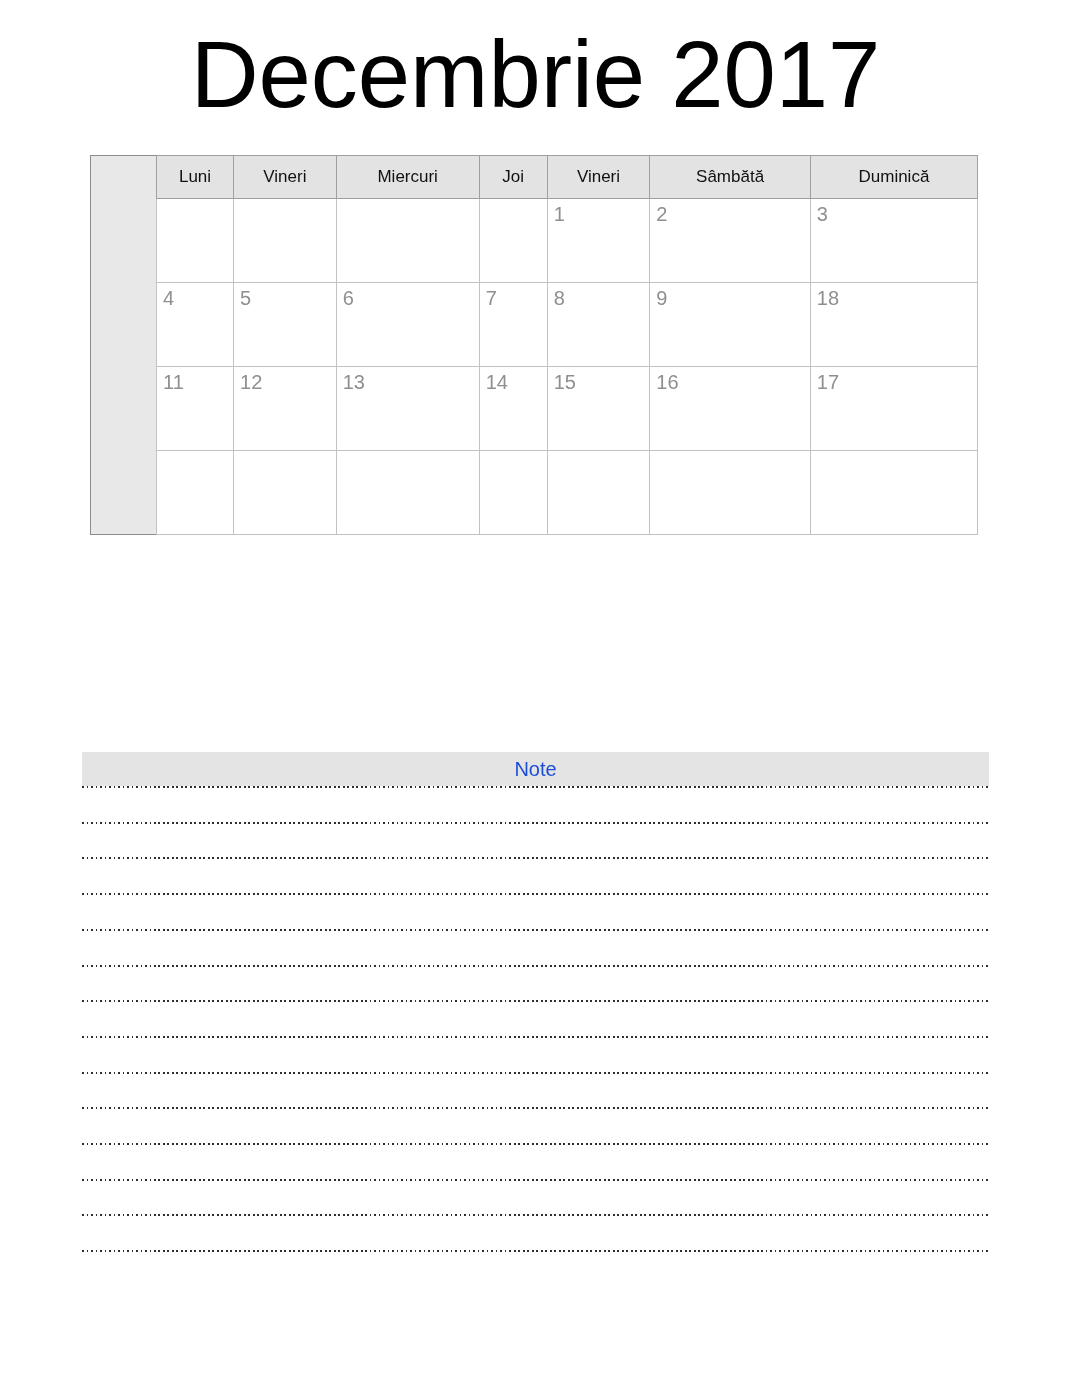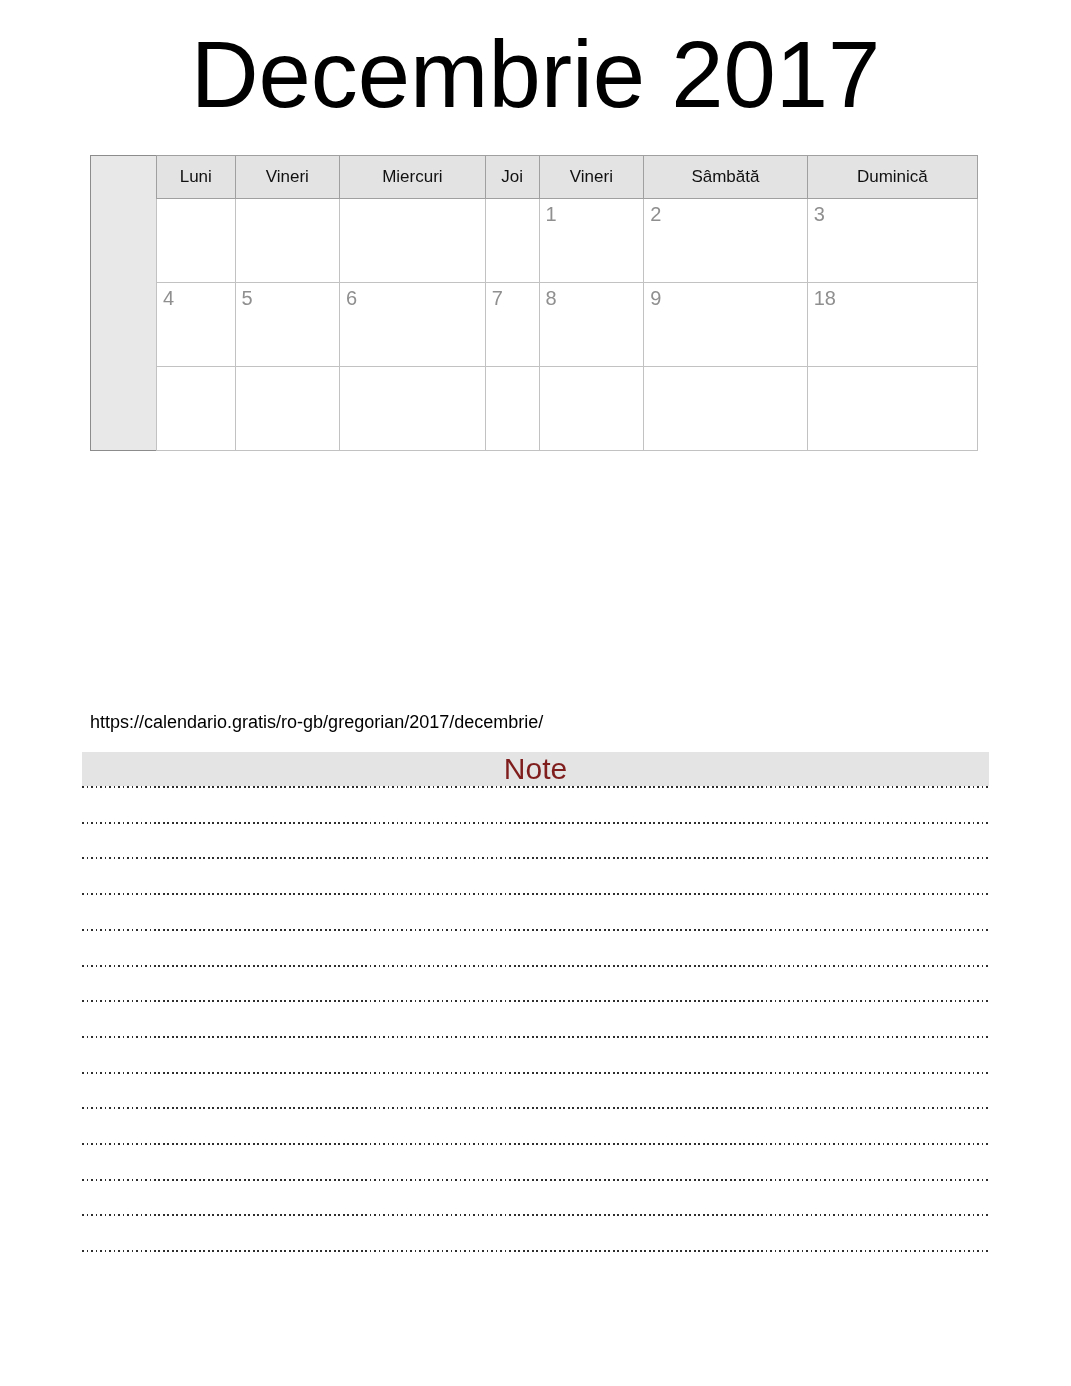--- a/index.html
+++ b/index.html
@@ -89,24 +89,24 @@
   .note-band{
     position:absolute;
     left:82px;
     top:752px;
     width:907px;
     height:34px;
     background:var(--note-band-bg);
     text-align:center;
   }
   .note-heading{
-    font-size:30px;
+    font-size:20px;
     line-height:34px;
     font-weight:400;
-    color:#7f1d1d;
+    color:#1d4ed8;
   }
   .note-line{
     position:absolute;
     left:82px;
     width:907px;
     height:2px;
     background:repeating-linear-gradient(90deg,var(--rule-color) 0 1.5px,transparent 1.5px 4.5px);
   }
 </style>
 </head>
@@ -143,33 +143,41 @@
           <tr>
             <td><span class="daynum">4</span></td>
             <td><span class="daynum">5</span></td>
             <td><span class="daynum">6</span></td>
             <td><span class="daynum">7</span></td>
             <td><span class="daynum">8</span></td>
             <td><span class="daynum">9</span></td>
             <td><span class="daynum">18</span></td>
           </tr>
           <tr>
+            <td><span class="daynum">11</span></td>
+            <td><span class="daynum">12</span></td>
+            <td><span class="daynum">13</span></td>
+            <td><span class="daynum">14</span></td>
+            <td><span class="daynum">15</span></td>
+            <td><span class="daynum">16</span></td>
+            <td><span class="daynum">17</span></td>
+          </tr>
+          <tr>
             <td><span class="daynum"></span></td>
             <td><span class="daynum"></span></td>
             <td><span class="daynum"></span></td>
             <td><span class="daynum"></span></td>
             <td><span class="daynum"></span></td>
             <td><span class="daynum"></span></td>
             <td><span class="daynum"></span></td>
           </tr>
         </tbody>
     </table>
   </div>
 
-  <div class="source-url">https://calendario.gratis/ro-gb/gregorian/2017/decembrie/</div>
 
   <div class="note-band">
     <span class="note-heading">Note</span>
   </div>
 
   <div id="note-lines">
       <div class="note-line" style="top: 786px;"></div>
       <div class="note-line" style="top: 821.7px;"></div>
       <div class="note-line" style="top: 857.4px;"></div>
       <div class="note-line" style="top: 893.1px;"></div>

